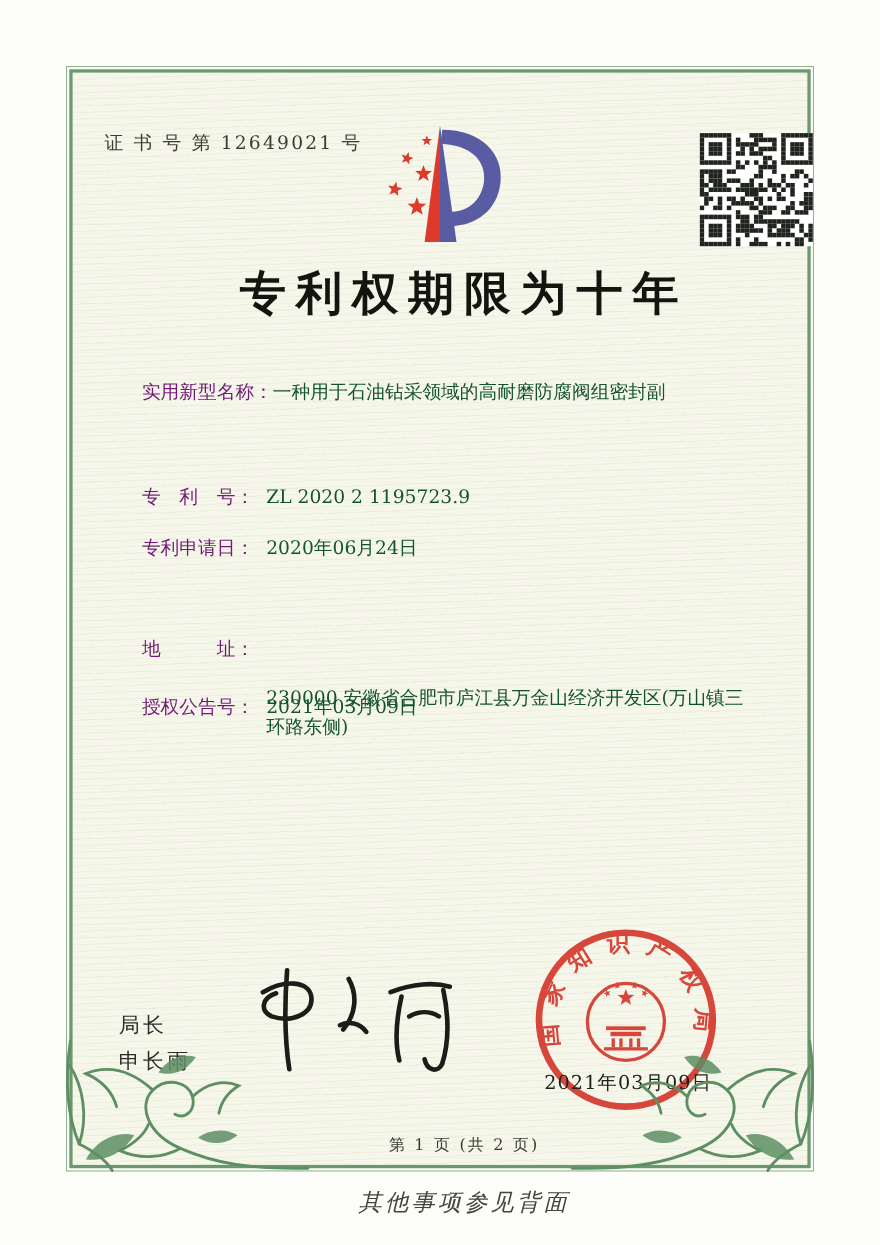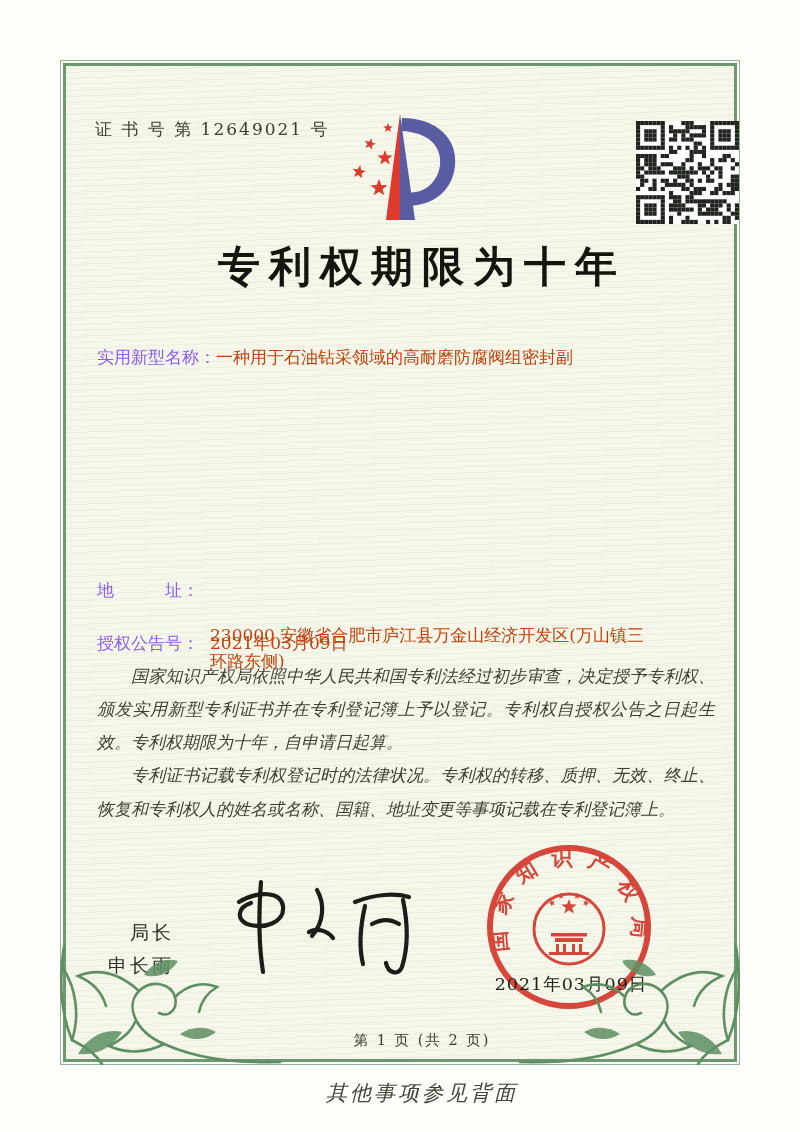--- a/index.html
+++ b/index.html
@@ -23,36 +23,36 @@
   .cert-no{
     position:absolute;left:95px;top:118px;font-size:17px;letter-spacing:2px;color:#3c3c33;
   }
   .logo{position:absolute;left:336px;top:108px;}
   .qr{position:absolute;left:636px;top:121px;width:103px;height:103px;}
   .title{
     position:absolute;left:0;top:239px;width:100%;text-align:center;
     font-size:42px;font-weight:bold;letter-spacing:9px;color:#15150f;
   }
   .fieldrow{position:absolute;left:97px;font-size:17px;line-height:1.45;white-space:nowrap;}
-  .fieldrow .lab{display:inline-block;min-width:113px;color:#8b5cf6;}
-  .fieldrow .val{color:#c2410c;}
+  .fieldrow .lab{display:inline-block;min-width:113px;color:#701a75;margin-left:32px;}
+  .fieldrow .val{color:#14532d;}
   .addr-val{
     display:inline-block;vertical-align:top;white-space:normal;width:447px;line-height:1.55;margin-top:44px;
   }
   .grant-no{position:absolute;left:385px;top:0;}
   .paras{
     position:absolute;left:97px;top:660px;width:618px;
     font-size:17px;line-height:1.95;font-style:italic;color:#3e3e34;
     text-align:justify;
   }
   .paras p{margin:0;text-indent:2em;}
   .signer{
     position:absolute;left:108px;top:916px;
     font-family:"Liberation Sans","DejaVu Sans",sans-serif;
-    font-size:19px;letter-spacing:3px;color:#2d2d28;line-height:1.75;text-align:right;
+    font-size:19px;letter-spacing:3px;color:#2d2d28;line-height:1.75;
   }
   .signature{position:absolute;left:205px;top:866px;}
   .seal{position:absolute;left:483px;top:841px;}
   .seal-date{
     position:absolute;left:488px;top:972px;width:166px;text-align:center;
     font-size:17.5px;letter-spacing:1px;color:#20201b;
   }
   .page-info{
     position:absolute;left:0;top:1031px;width:100%;text-align:center;
     font-size:14.5px;letter-spacing:2px;color:#3a3a31;
@@ -407,31 +407,33 @@
       <rect x="19" y="24" width="1" height="1" fill="#20241e"></rect>
       <rect x="21" y="24" width="1" height="1" fill="#20241e"></rect>
       <rect x="22" y="24" width="1" height="1" fill="#20241e"></rect>
     </svg>
 
   <div class="title">专利权期限为十年</div>
 
   <div class="fieldrow" style="top:345px">
     <span class="lab">实用新型名称：</span><span class="val">一种用于石油钻采领域的高耐磨防腐阀组密封副</span>
   </div>
+  <div class="fieldrow" style="top:440px">
+    <span class="lab">专　利　号：</span><span class="val">ZL 2020 2 1195723.9</span>
+  </div>
+  <div class="fieldrow" style="top:487px">
+    <span class="lab">专利申请日：</span><span class="val">2020年06月24日</span>
+  </div>
   <div class="fieldrow" style="top:578px">
     <span class="lab">地　　　址：</span><span class="val addr-val">230000 安徽省合肥市庐江县万金山经济开发区(万山镇三环路东侧)</span>
   </div>
   <div class="fieldrow" style="top:631px;width:618px">
     <span class="lab">授权公告号：</span><span class="val">2021年03月09日</span>
   </div>
 
-  <div class="paras">
-    <p>国家知识产权局依照中华人民共和国专利法经过初步审查，决定授予专利权、颁发实用新型专利证书并在专利登记簿上予以登记。专利权自授权公告之日起生效。专利权期限为十年，自申请日起算。</p>
-    <p>专利证书记载专利权登记时的法律状况。专利权的转移、质押、无效、终止、恢复和专利权人的姓名或名称、国籍、地址变更等事项记载在专利登记簿上。</p>
-  </div>
 
   <div class="signer">
     <div>局长</div>
     <div>申长雨</div>
   </div>
 
   <svg class="signature" width="230" height="115" viewBox="0 0 230 115">
     <g fill="none" stroke="#1c1c18" stroke-width="4.2" stroke-linecap="round" stroke-linejoin="round">
       <path d="M56,16 C54,42 53,74 58,106"></path>
       <path d="M34,36 C54,24 76,26 78,40 C80,56 60,64 42,58 C31,53 33,41 46,37"></path>

